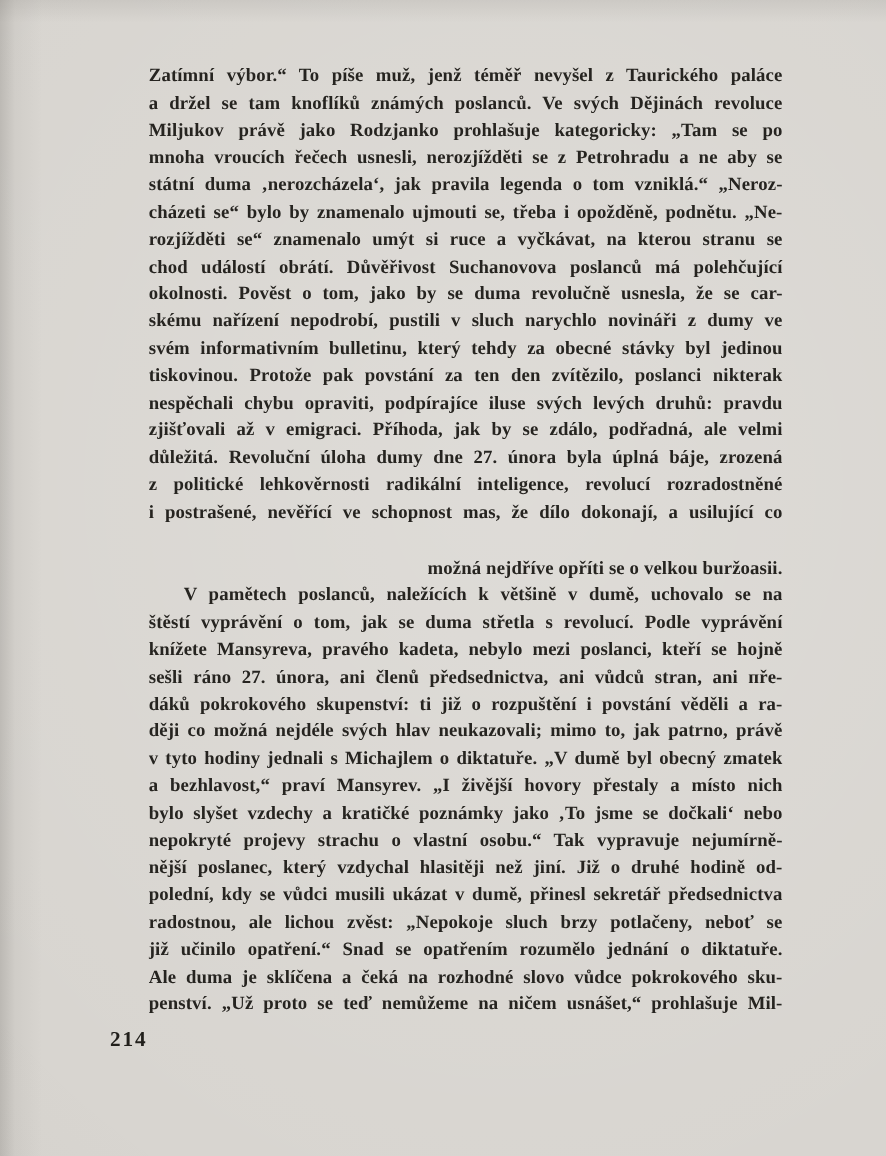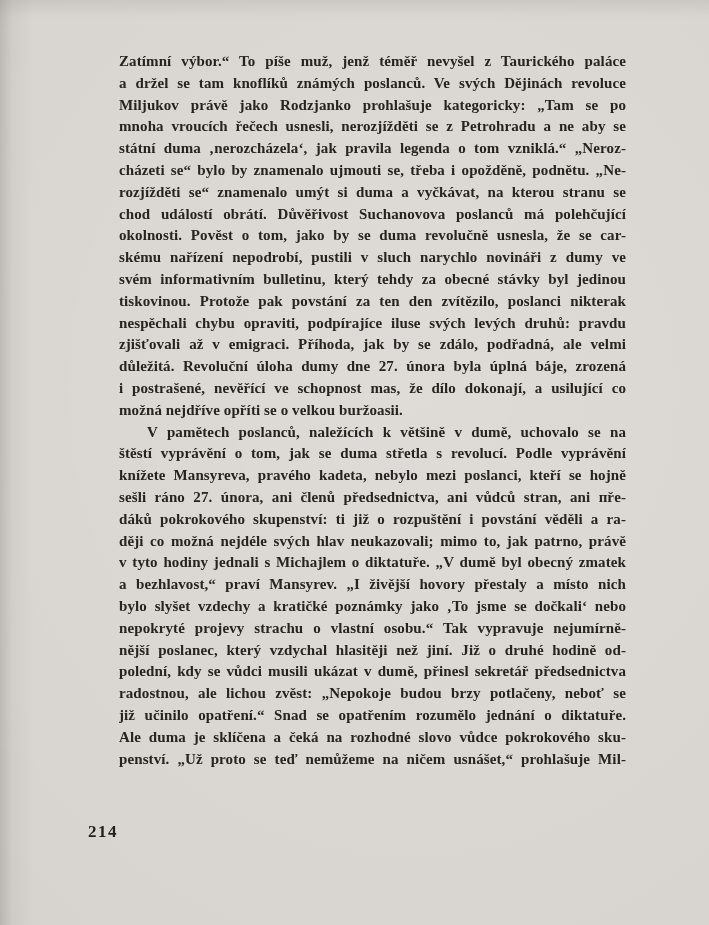--- a/index.html
+++ b/index.html
@@ -35,21 +35,21 @@
     text-align: justify;
     font-weight: bold;
   }
   
   .line::after {
     content: "";
     display: inline-block;
     width: 100%;
     height: 0;
   }
-  .line.plain { text-align: left; }
+  .line.plain { text-align: right; margin-top: 23px; }
   .line.plain::after { content: none; }
   .line.indent { text-indent: 28px; }
   .page-number {
     position: absolute;
     left: 88px;
     top: 822px;
     font-weight: bold;
     font-size: 17px;
     letter-spacing: 1.5px;
     color: #211f1b;
@@ -59,42 +59,43 @@
 <body>
 
 <div class="scan-page">
   <div class="text-block">
       <div class="line">Zatímní výbor.“ To píše muž, jenž téměř nevyšel z Taurického paláce</div>
       <div class="line">a držel se tam knoflíků známých poslanců. Ve svých Dějinách revoluce</div>
       <div class="line">Miljukov právě jako Rodzjanko prohlašuje kategoricky: „Tam se po</div>
       <div class="line">mnoha vroucích řečech usnesli, nerozjížděti se z Petrohradu a ne aby se</div>
       <div class="line">státní duma ‚nerozcházela‘, jak pravila legenda o tom vzniklá.“ „Neroz-</div>
       <div class="line">cházeti se“ bylo by znamenalo ujmouti se, třeba i opožděně, podnětu. „Ne-</div>
-      <div class="line">rozjížděti se“ znamenalo umýt si duma a vyčkávat, na kterou stranu se</div>
+      <div class="line">rozjížděti se“ znamenalo umýt si ruce a vyčkávat, na kterou stranu se</div>
       <div class="line">chod událostí obrátí. Důvěřivost Suchanovova poslanců má polehčující</div>
       <div class="line">okolnosti. Pověst o tom, jako by se duma revolučně usnesla, že se car-</div>
       <div class="line">skému nařízení nepodrobí, pustili v sluch narychlo novináři z dumy ve</div>
       <div class="line">svém informativním bulletinu, který tehdy za obecné stávky byl jedinou</div>
       <div class="line">tiskovinou. Protože pak povstání za ten den zvítězilo, poslanci nikterak</div>
       <div class="line">nespěchali chybu opraviti, podpírajíce iluse svých levých druhů: pravdu</div>
       <div class="line">zjišťovali až v emigraci. Příhoda, jak by se zdálo, podřadná, ale velmi</div>
       <div class="line">důležitá. Revoluční úloha dumy dne 27. února byla úplná báje, zrozená</div>
+      <div class="line">z politické lehkověrnosti radikální inteligence, revolucí rozradostněné</div>
       <div class="line">i postrašené, nevěřící ve schopnost mas, že dílo dokonají, a usilující co</div>
       <div class="line plain">možná nejdříve opříti se o velkou buržoasii.</div>
       <div class="line indent">V pamětech poslanců, naležících k většině v dumě, uchovalo se na</div>
       <div class="line">štěstí vyprávění o tom, jak se duma střetla s revolucí. Podle vyprávění</div>
       <div class="line">knížete Mansyreva, pravého kadeta, nebylo mezi poslanci, kteří se hojně</div>
       <div class="line">sešli ráno 27. února, ani členů předsednictva, ani vůdců stran, ani пře-</div>
       <div class="line">dáků pokrokového skupenství: ti již o rozpuštění i povstání věděli a ra-</div>
       <div class="line">ději co možná nejdéle svých hlav neukazovali; mimo to, jak patrno, právě</div>
       <div class="line">v tyto hodiny jednali s Michajlem o diktatuře. „V dumě byl obecný zmatek</div>
       <div class="line">a bezhlavost,“ praví Mansyrev. „I živější hovory přestaly a místo nich</div>
       <div class="line">bylo slyšet vzdechy a kratičké poznámky jako ‚To jsme se dočkali‘ nebo</div>
       <div class="line">nepokryté projevy strachu o vlastní osobu.“ Tak vypravuje nejumírně-</div>
       <div class="line">nější poslanec, který vzdychal hlasitěji než jiní. Již o druhé hodině od-</div>
       <div class="line">polední, kdy se vůdci musili ukázat v dumě, přinesl sekretář předsednictva</div>
-      <div class="line">radostnou, ale lichou zvěst: „Nepokoje budou brzy potlačeny, neboť se</div>
+      <div class="line">radostnou, ale lichou zvěst: „Nepokoje sluch brzy potlačeny, neboť se</div>
       <div class="line">již učinilo opatření.“ Snad se opatřením rozumělo jednání o diktatuře.</div>
       <div class="line">Ale duma je sklíčena a čeká na rozhodné slovo vůdce pokrokového sku-</div>
       <div class="line">penství. „Už proto se teď nemůžeme na ničem usnášet,“ prohlašuje Mil-</div>
     </div>
   <div class="page-number">214</div>
 </div>
 
 </body></html>

